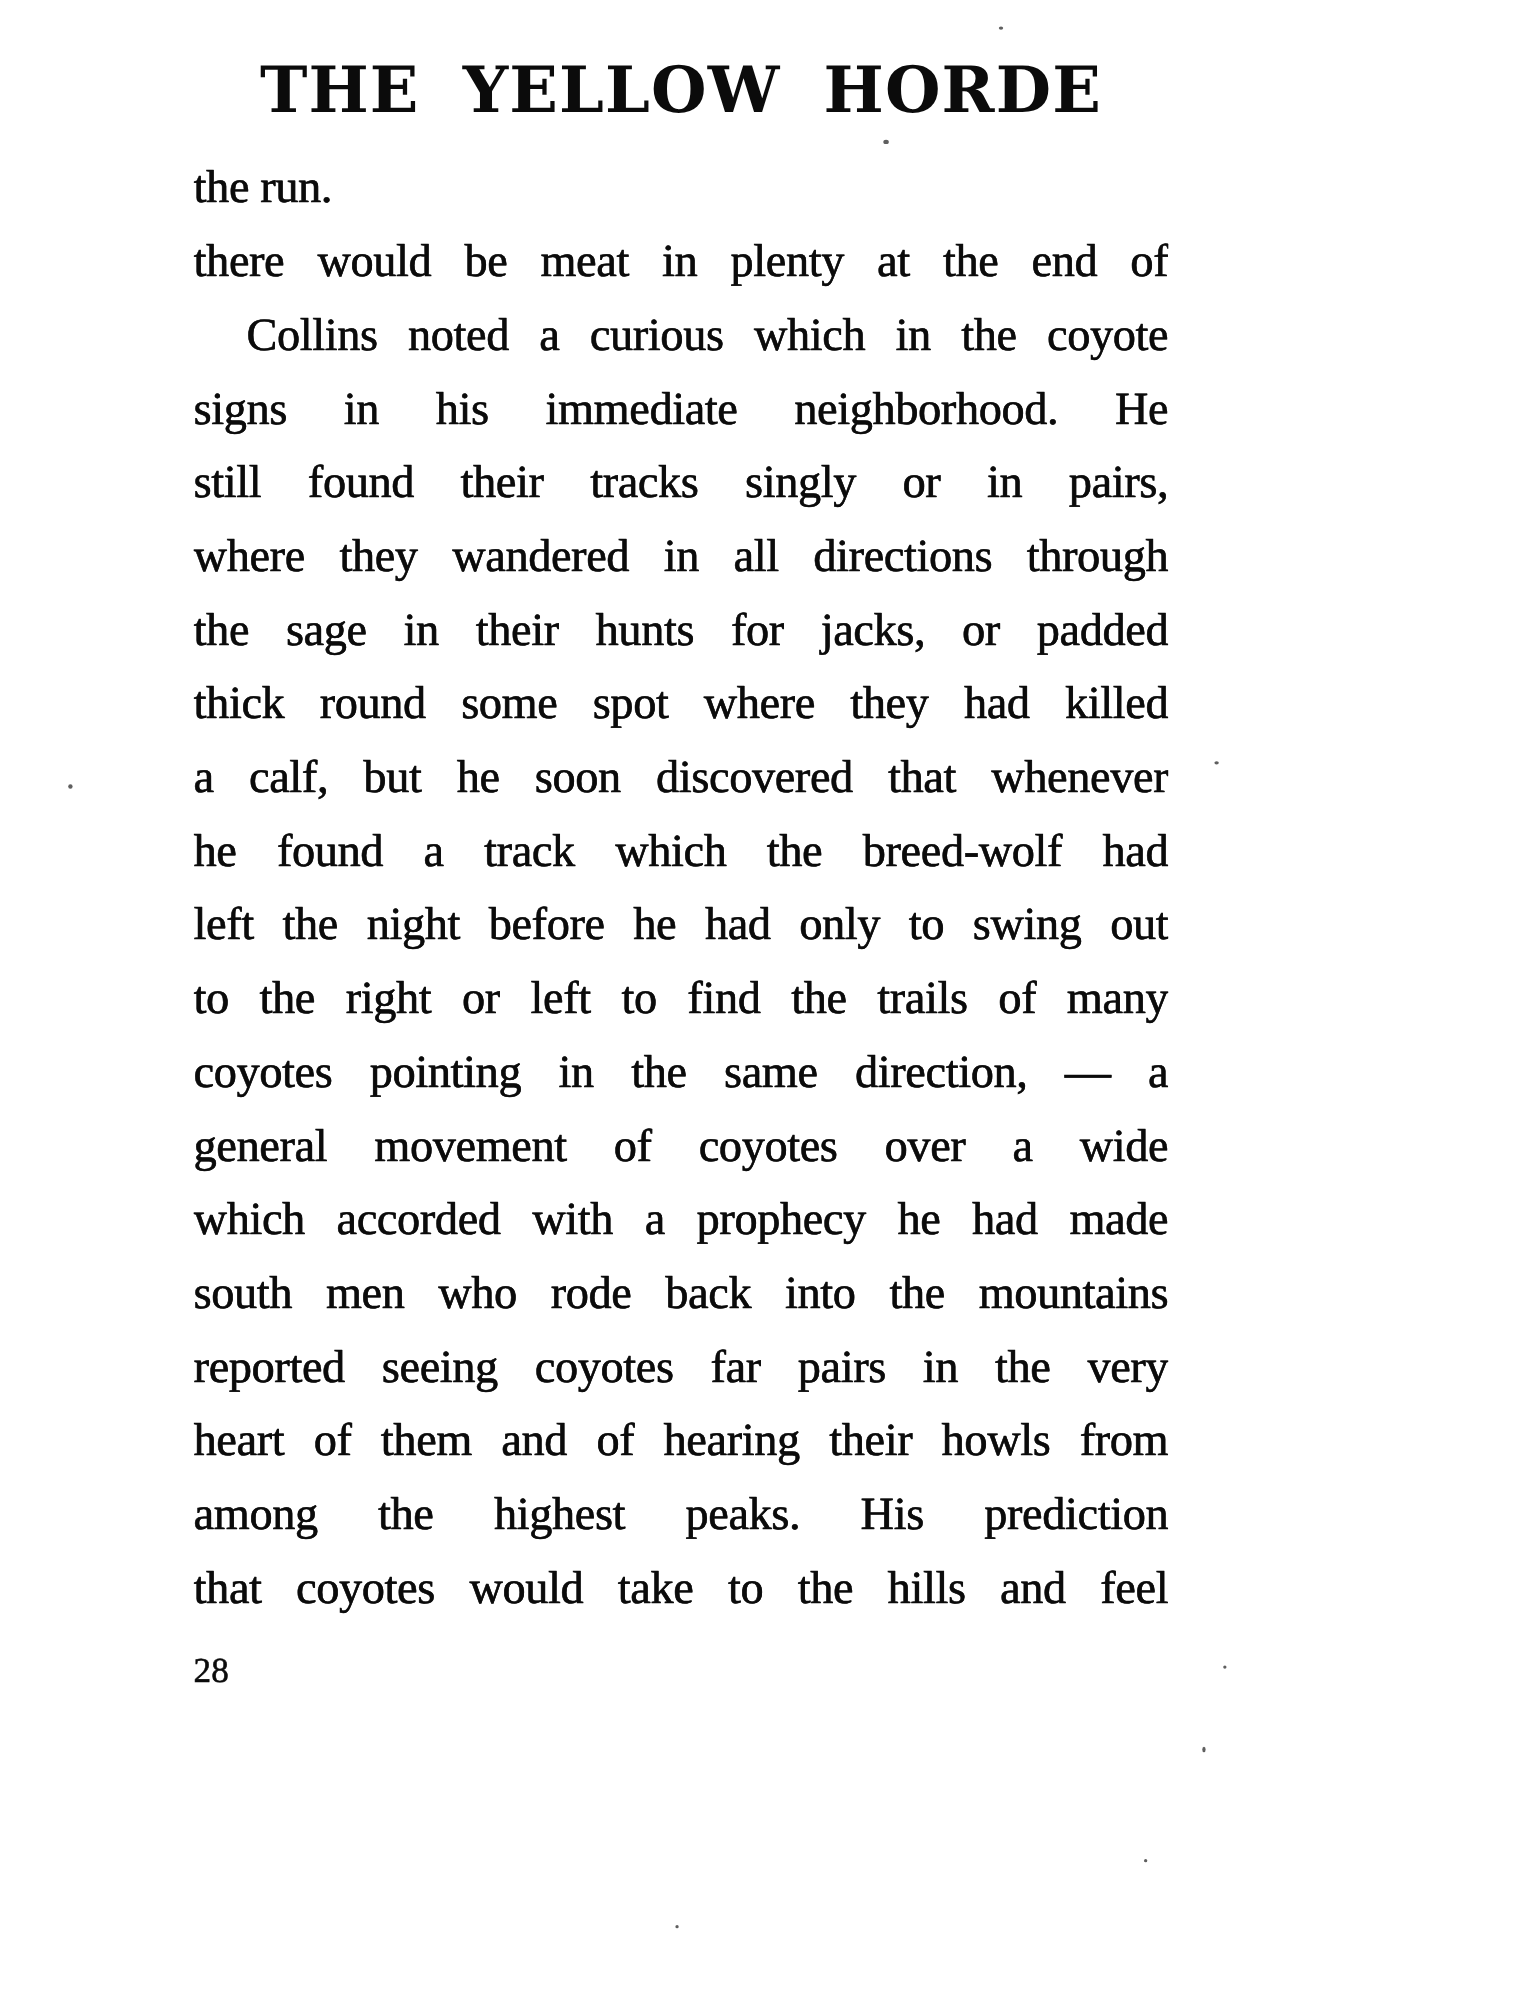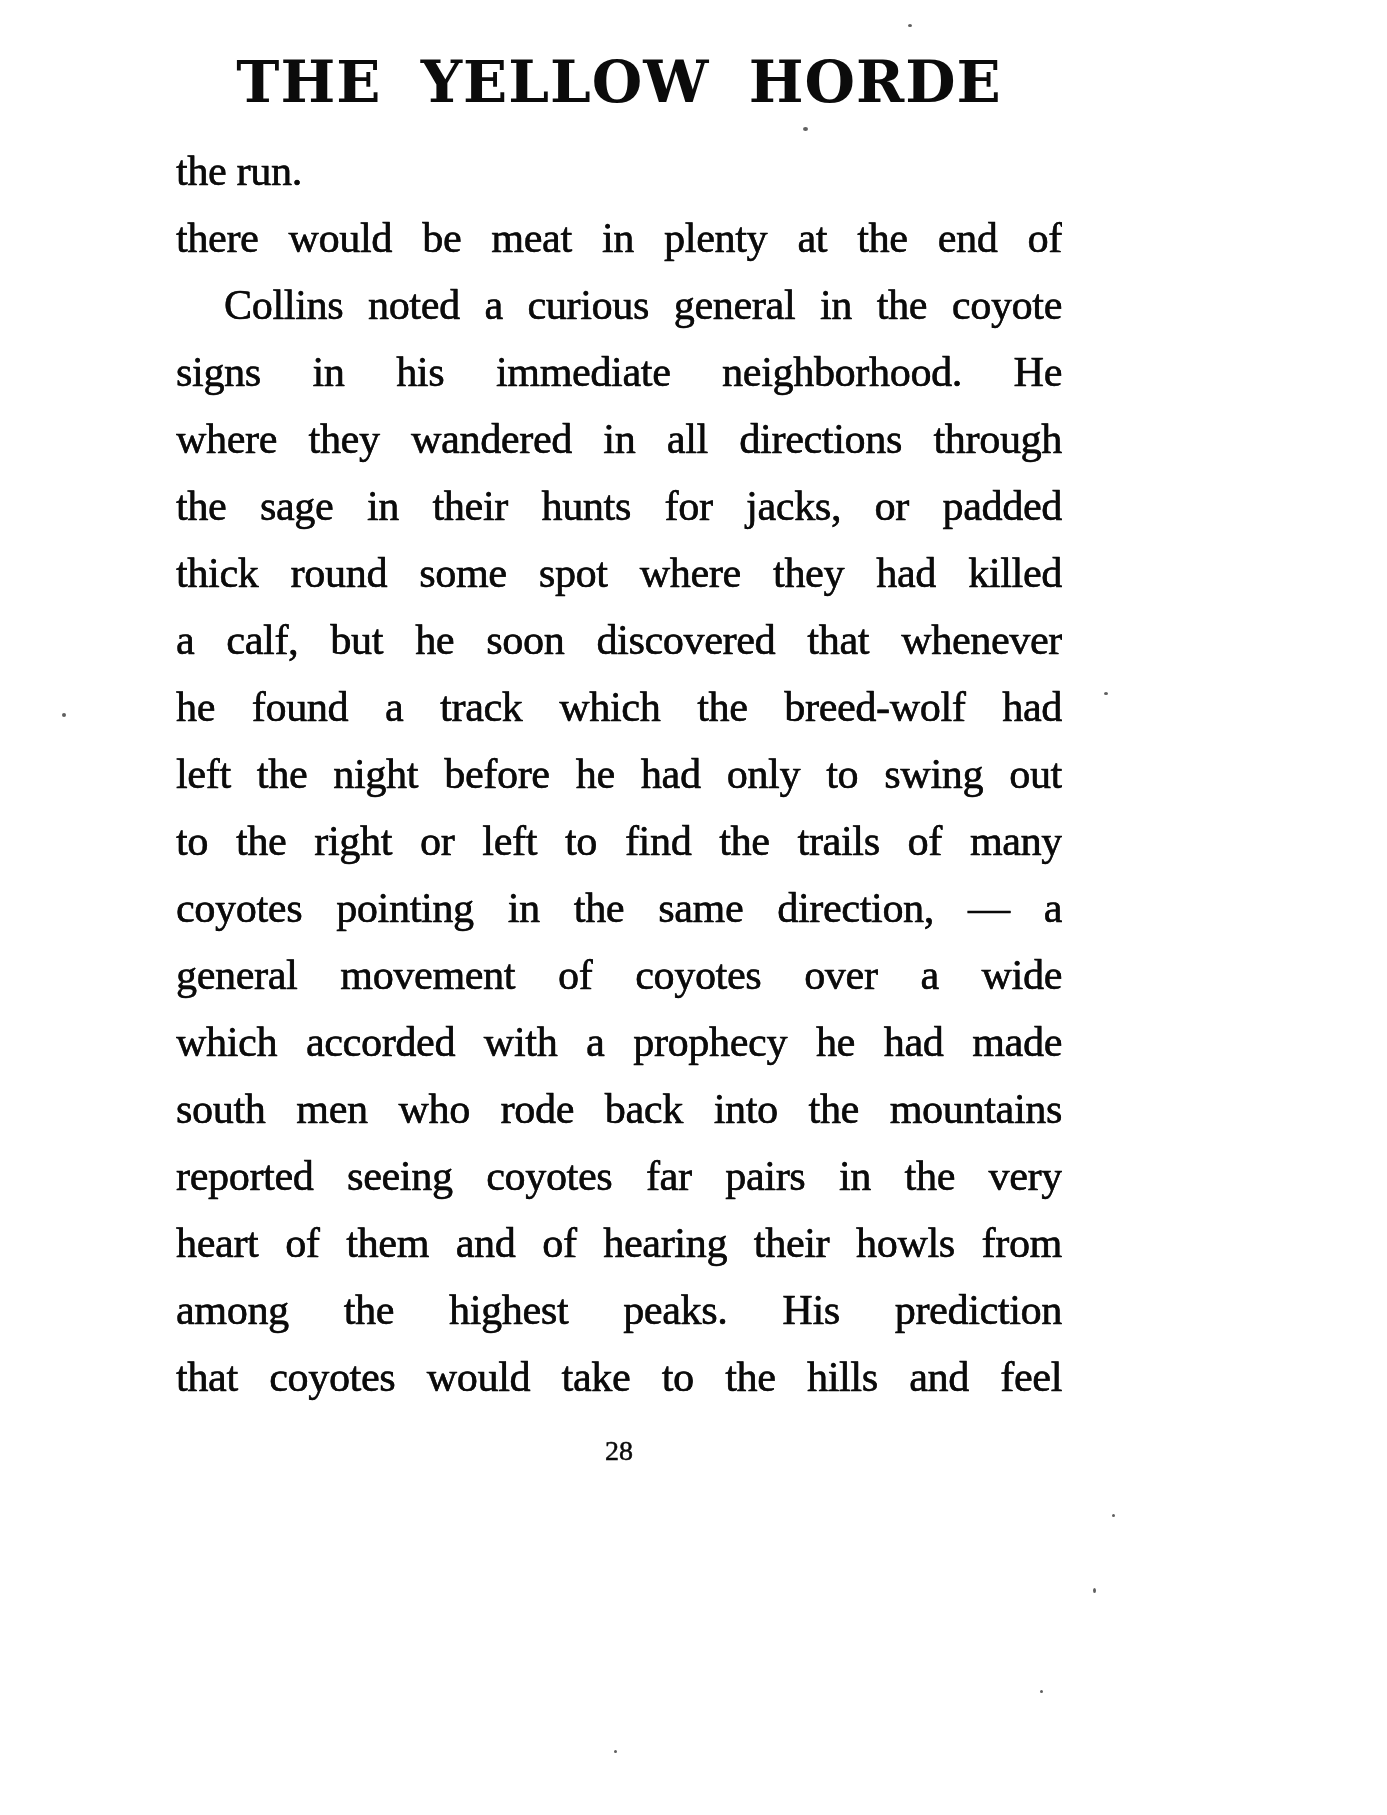--- a/index.html
+++ b/index.html
@@ -47,22 +47,21 @@
     overflow: hidden;
   }
   .line.last-left {
     text-align-last: left;
   }
   .line.indent {
     padding-left: 48px;
   }
   .page-number {
     margin-top: 16px;
-    text-align: center;
-    font-size: 28px;
+    font-size: 32px;
     line-height: 48px;
     font-family: Liberation Serif, serif;
     -webkit-text-stroke: 0.5px #0b0b0b;
   }
   .speck {
     position: absolute;
     background: #2a2a2a;
     border-radius: 50%;
     opacity: 0.75;
   }
@@ -76,22 +75,23 @@
     <h1 class="title">THE YELLOW HORDE</h1>
 
     <div class="body-text">
 
       <div class="paragraph">
         <div class="line last-left">the run.</div>
         <div class="line">there would be meat in plenty at the end of</div>
       </div>
 
       <div class="paragraph">
-        <div class="line indent">Collins noted a curious general in the coyote</div>
+        <div class="line indent">Collins noted a curious which in the coyote</div>
         <div class="line">signs in his immediate neighborhood. He</div>
+        <div class="line">still found their tracks singly or in pairs,</div>
         <div class="line">where they wandered in all directions through</div>
         <div class="line">the sage in their hunts for jacks, or padded</div>
         <div class="line">thick round some spot where they had killed</div>
         <div class="line">a calf, but he soon discovered that whenever</div>
         <div class="line">he found a track which the breed-wolf had</div>
         <div class="line">left the night before he had only to swing out</div>
         <div class="line">to the right or left to find the trails of many</div>
         <div class="line">coyotes pointing in the same direction, — a</div>
         <div class="line">general movement of coyotes over a wide</div>
         <div class="line">which accorded with a prophecy he had made</div>

